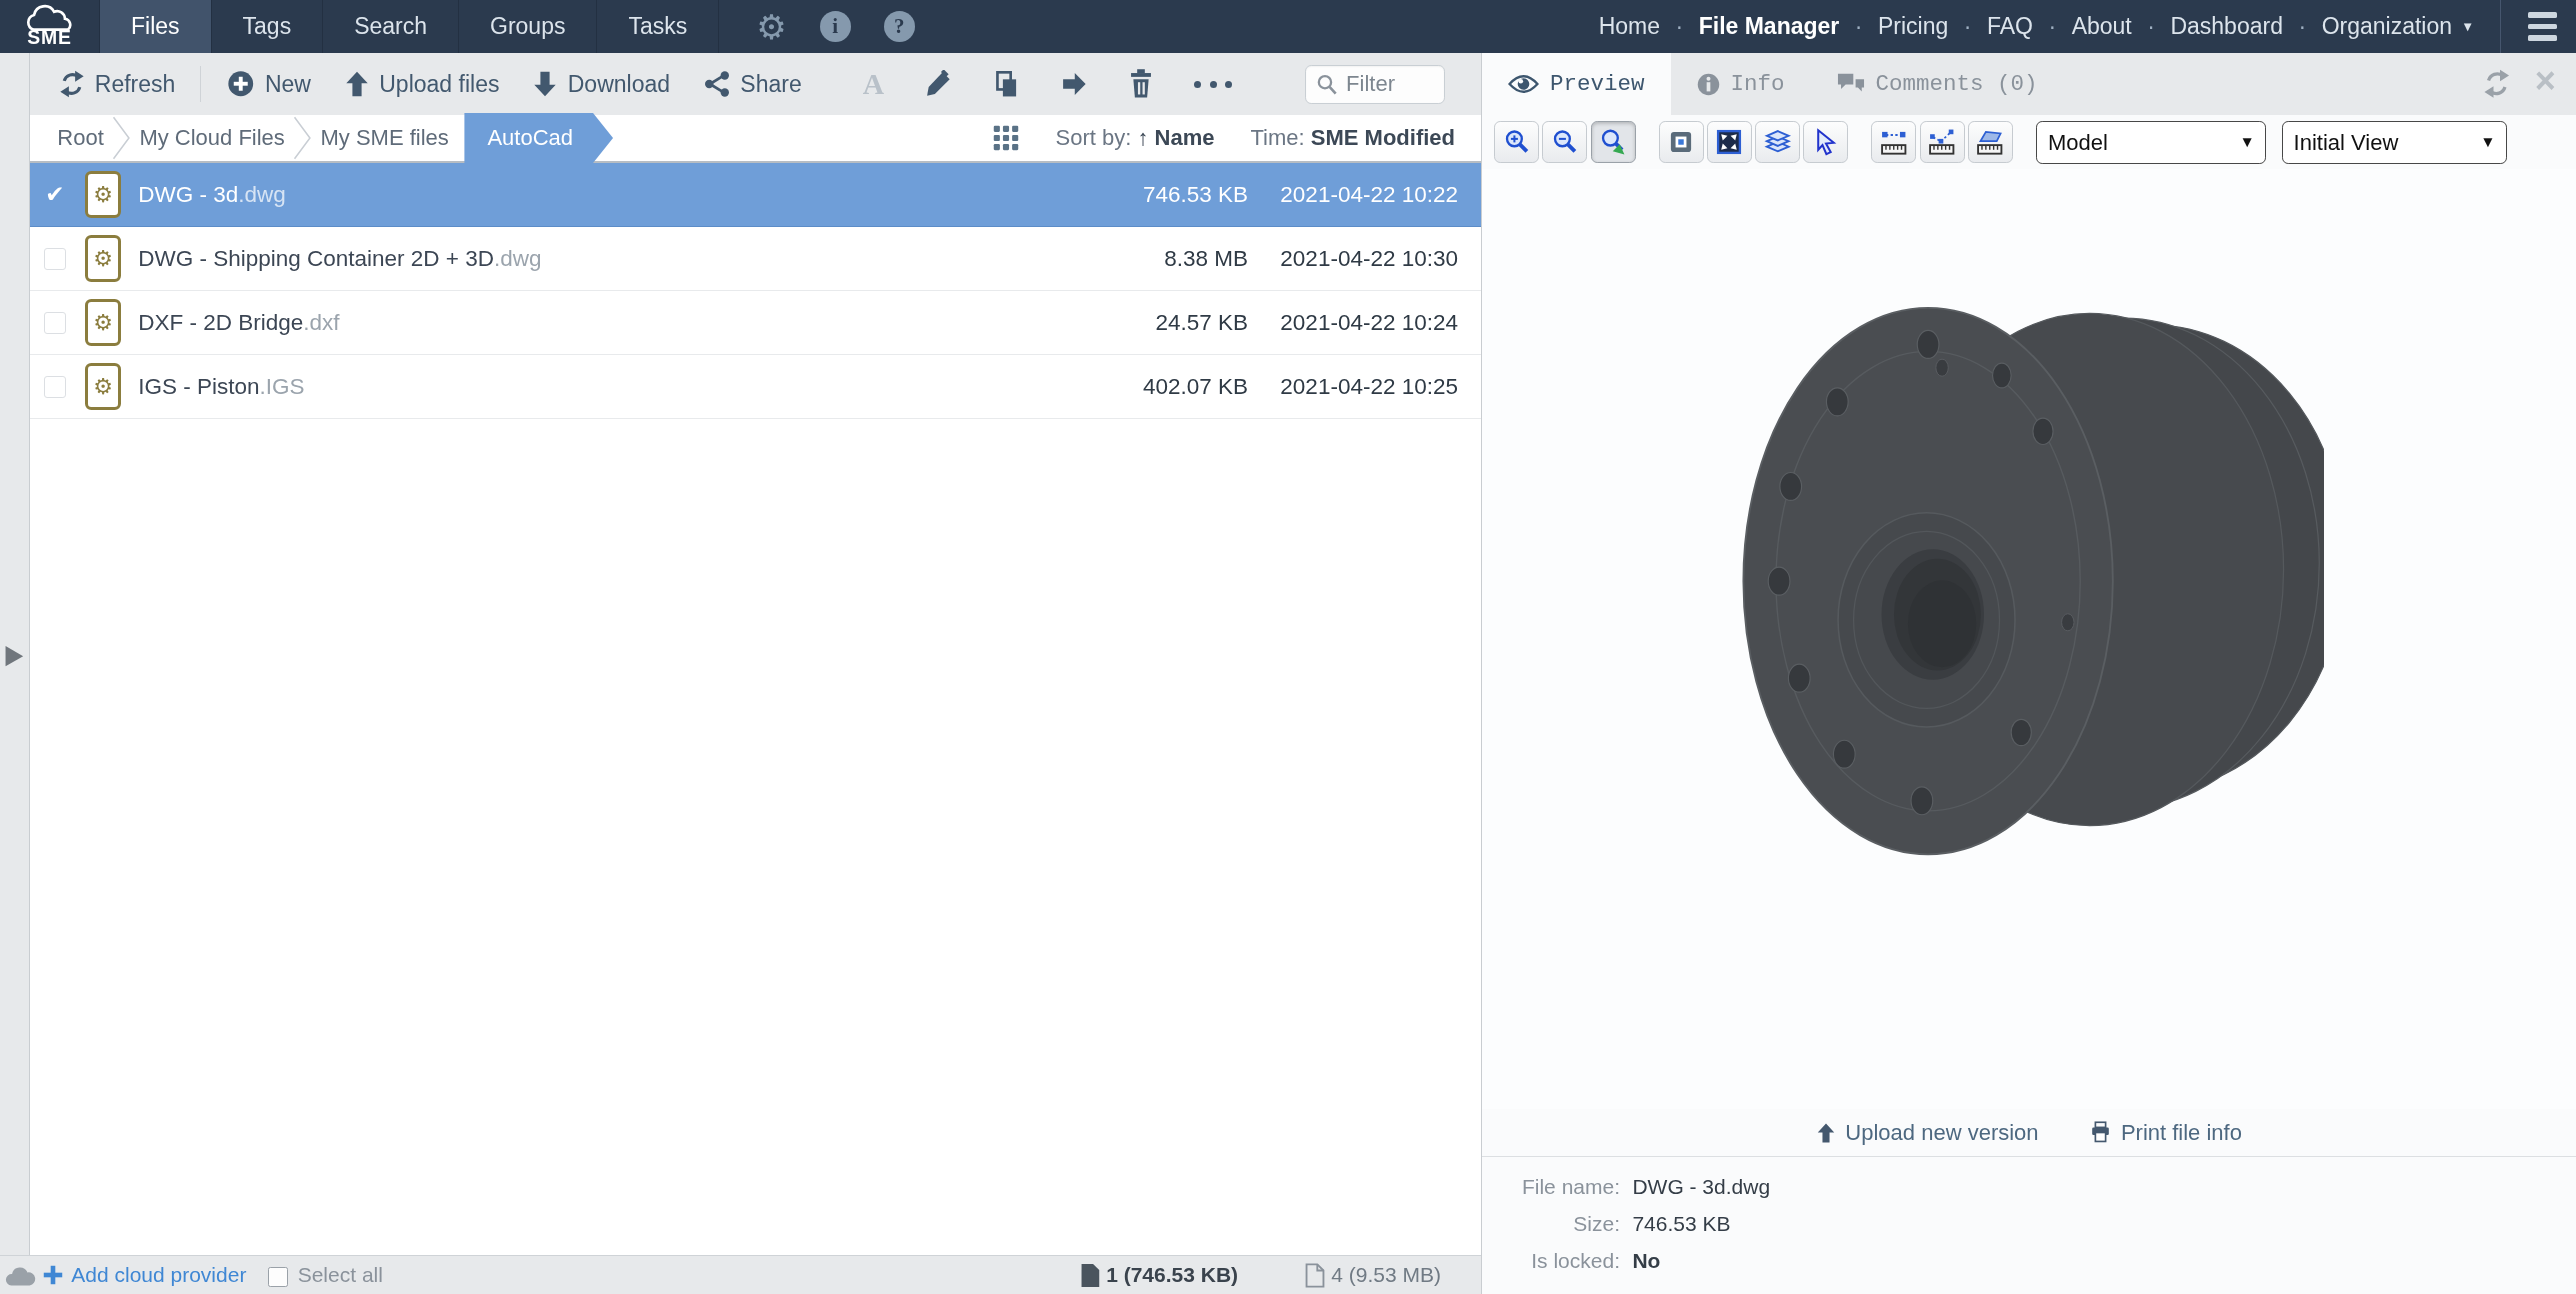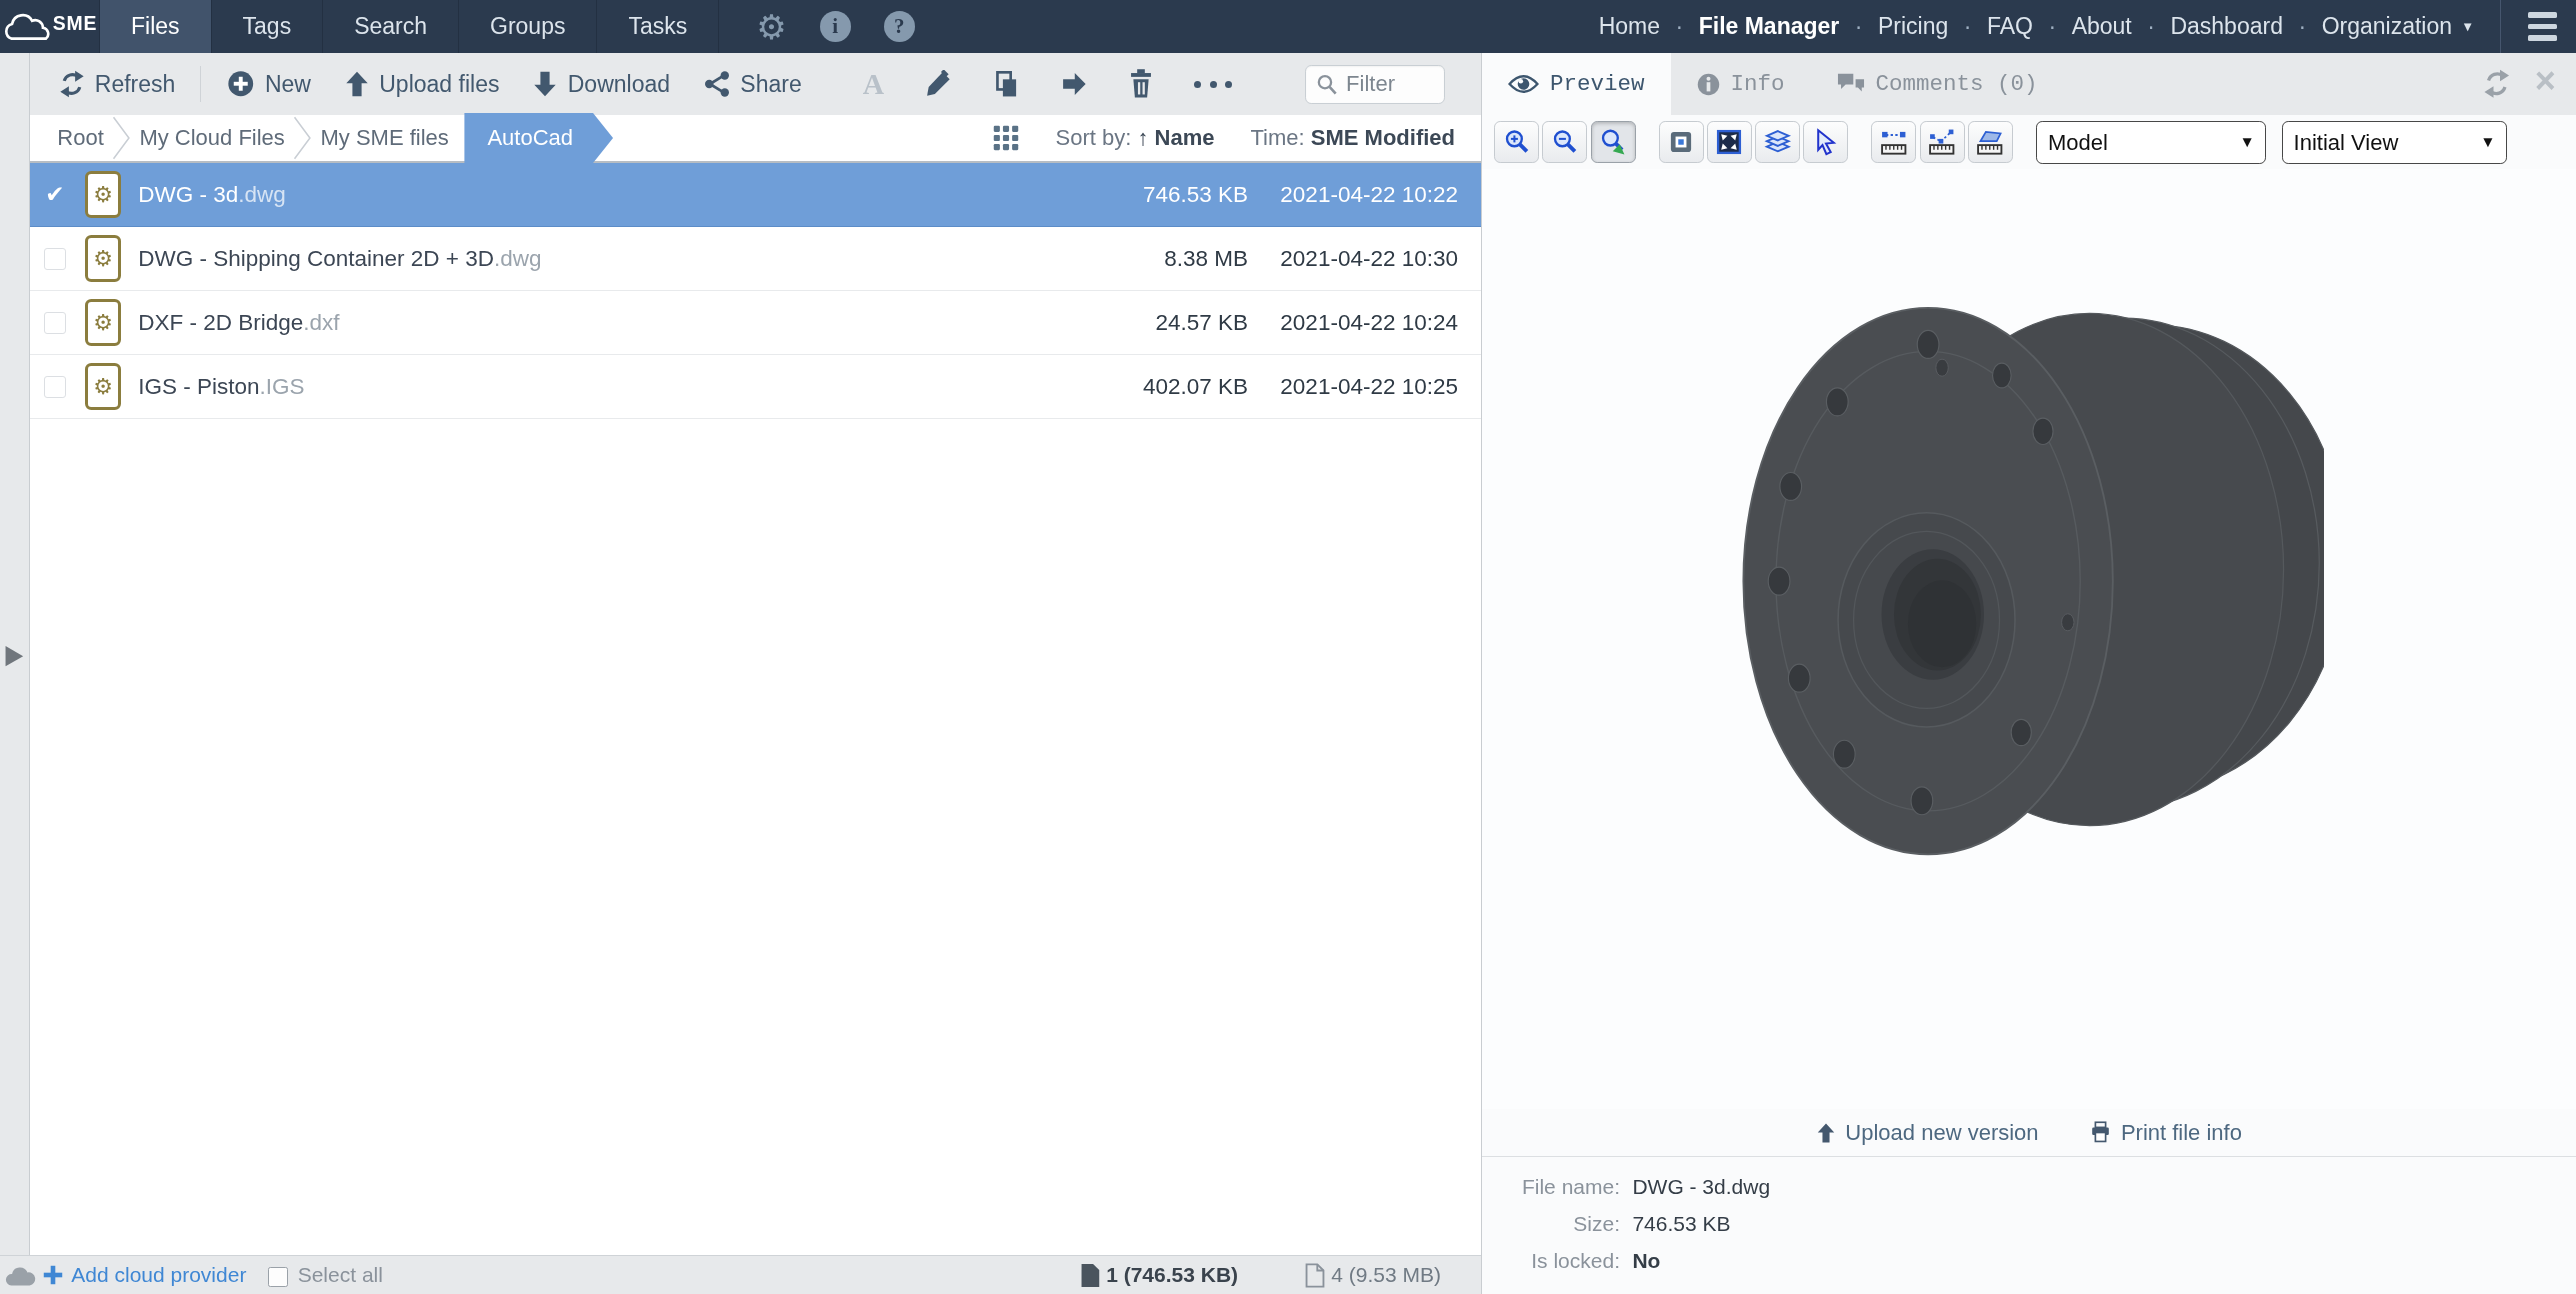--- a/index.html
+++ b/index.html
@@ -2,21 +2,21 @@
 <html style="font-size:12.4px"><head>
 <meta charset="utf-8">
 <style>
   * { margin:0; padding:0; box-sizing:border-box; }
   html,body { width:2576px; height:1294px; overflow:hidden; }
   body { font-family:"Liberation Sans","DejaVu Sans",sans-serif; background:#ffffff; }
   .app { width:2576px; height:1294px; display:flex; flex-direction:column; }
 
   
   .navbar { height:53px; background:#2b3a4e; display:flex; align-items:stretch; color:#dce4ec; flex:none; }
-  .logo { width:99px; display:flex; flex-direction:row; align-items:center; justify-content:center; }
+  .logo { width:99px; display:flex; flex-direction:column; align-items:center; justify-content:center; }
   .logo .sme { font-weight:bold; font-size:19.4px; letter-spacing:0.8px; color:#fff; margin-top:-6.2px; }
   .nav-tabs { display:flex; align-items:stretch; }
   .nav-tab { display:flex; align-items:center; padding:0 31px; font-size:23px; color:#dce4ec; border-right:0.8px solid #233042; cursor:pointer; }
   .nav-tab:first-child { border-left:0.8px solid #233042; }
   .nav-tab.active { background:#41536b; color:#fff; }
   .nav-icons { display:flex; align-items:center; gap:33px; margin-left:37px; }
   .gear-glyph { font-size:34px; color:#8599ad; line-height:1; }
   .circle-ic { width:31px; height:31px; border-radius:50%; background:#8599ad; color:#2b3a4e; font-weight:bold; font-size:21px; display:flex; align-items:center; justify-content:center; font-family:"Liberation Serif",serif; }
   .nav-right { margin-left:auto; display:flex; align-items:center; gap:15.5px; font-size:23px; padding-right:6.2px; }
   .nav-right .dot { color:#9fb0c2; font-size:23px; }

